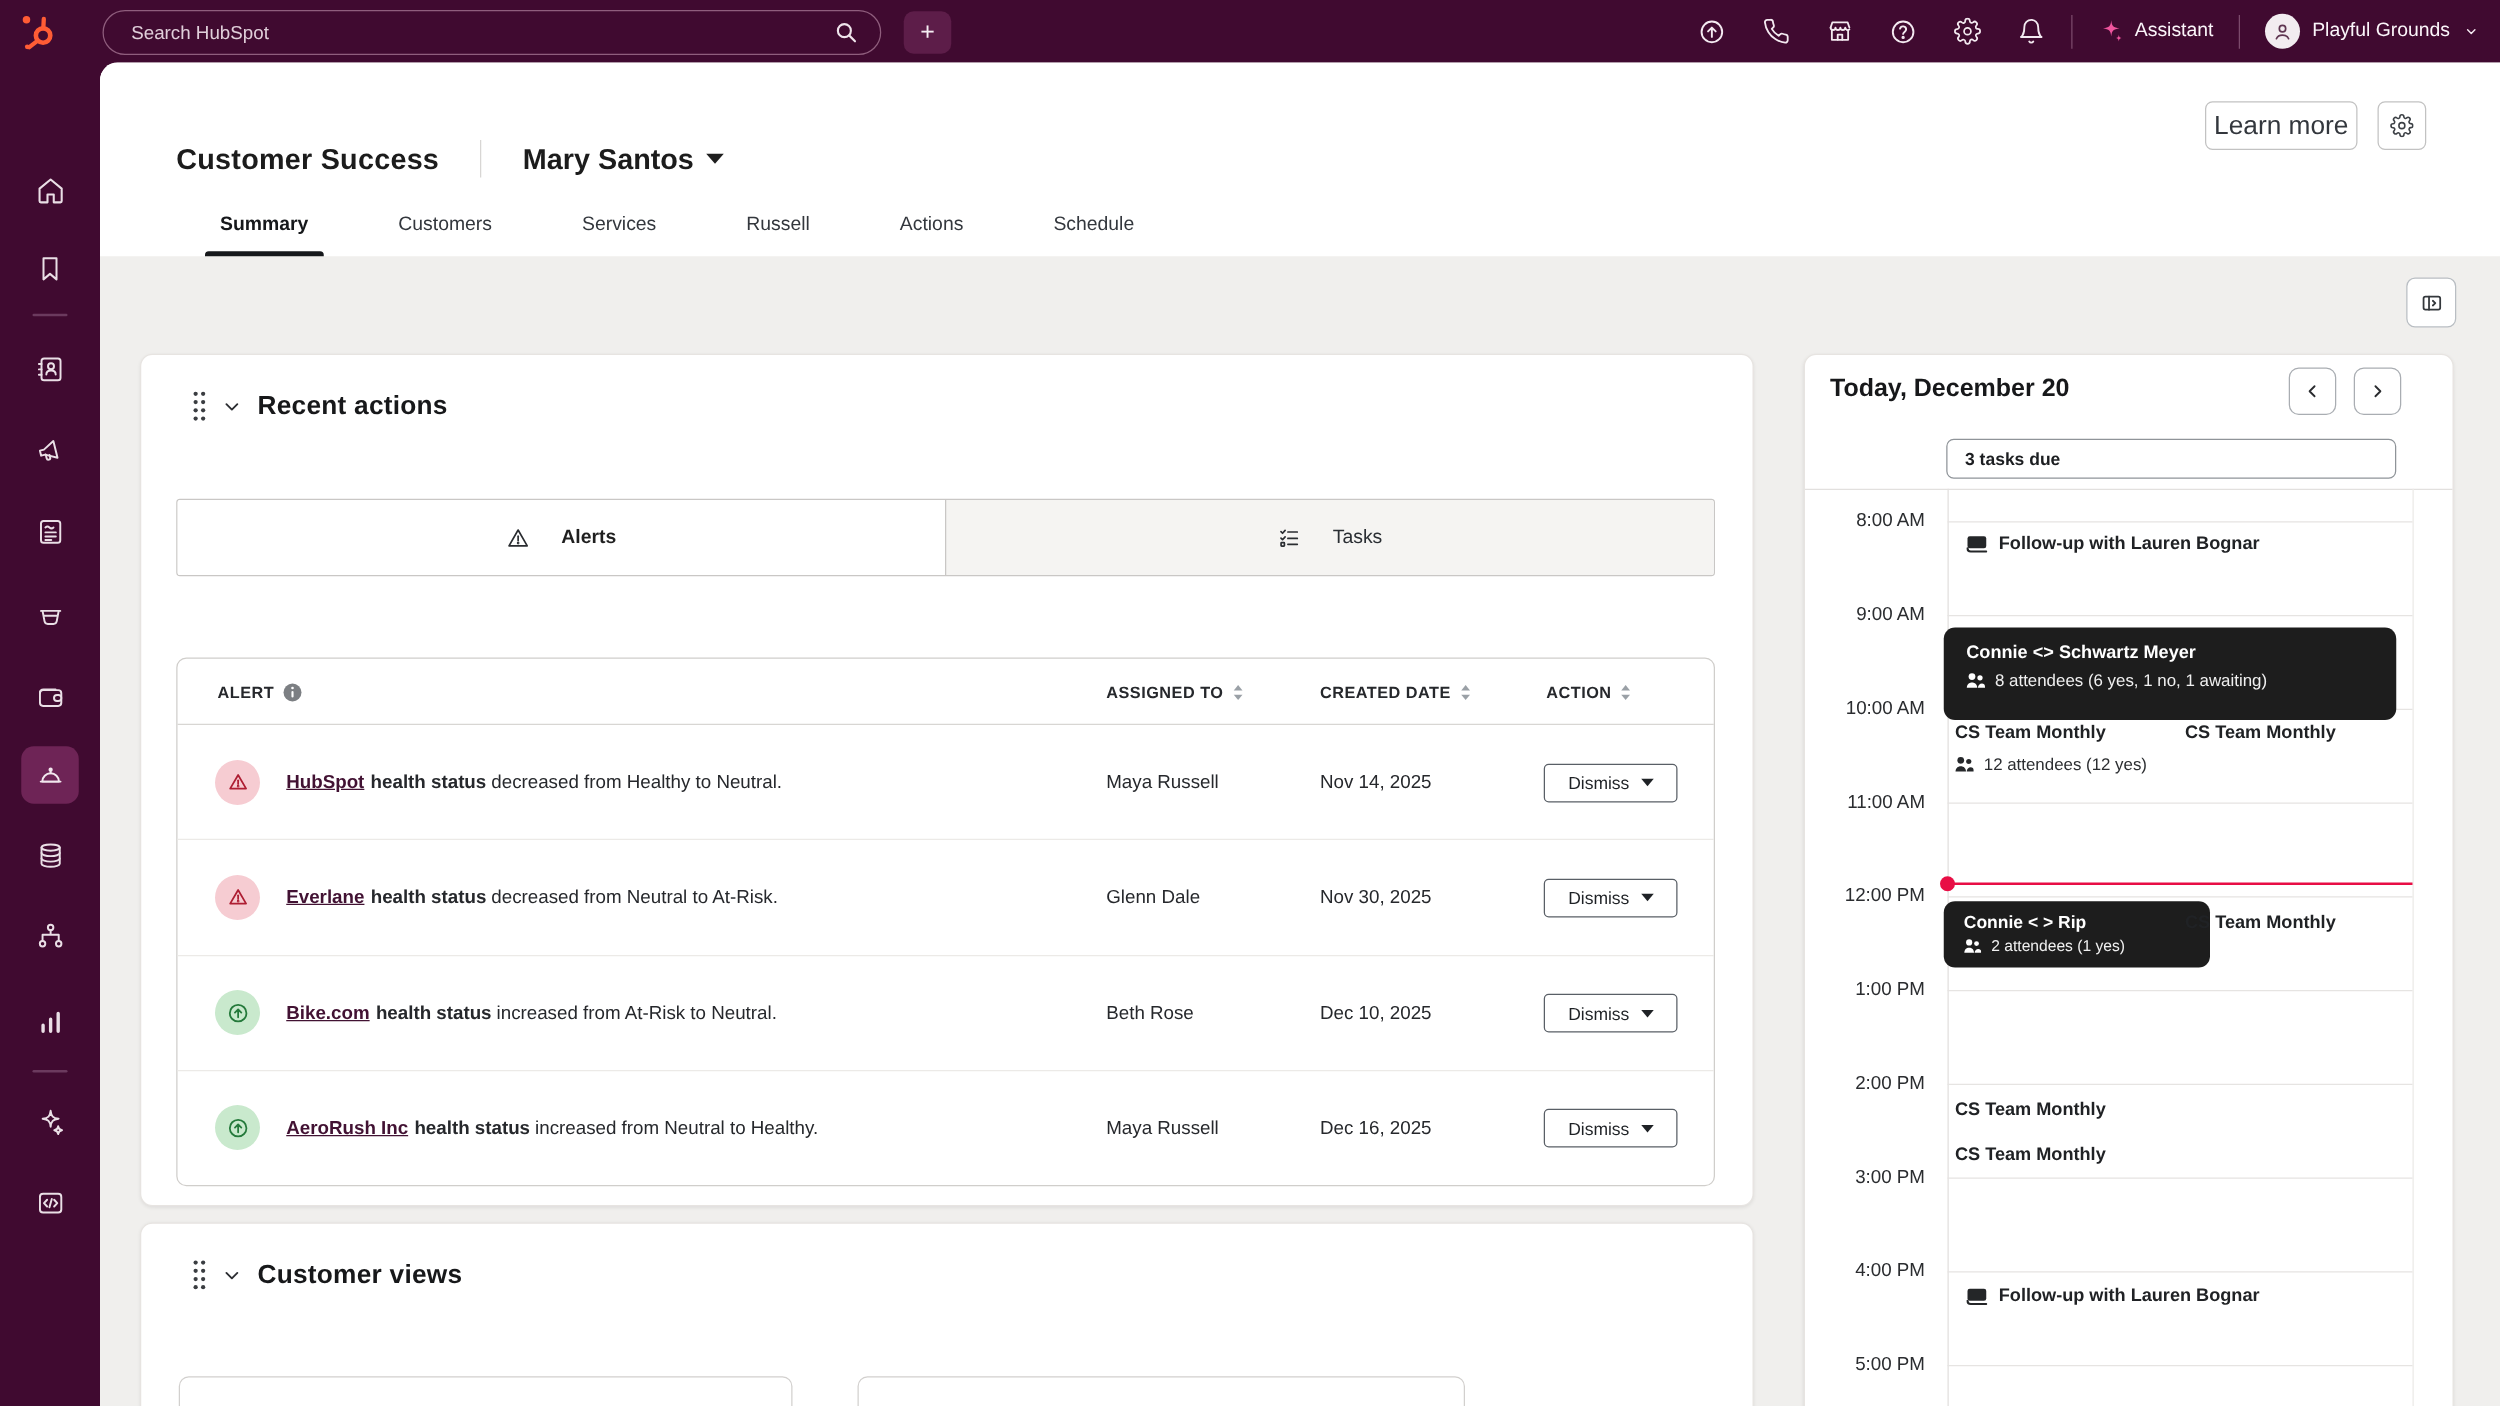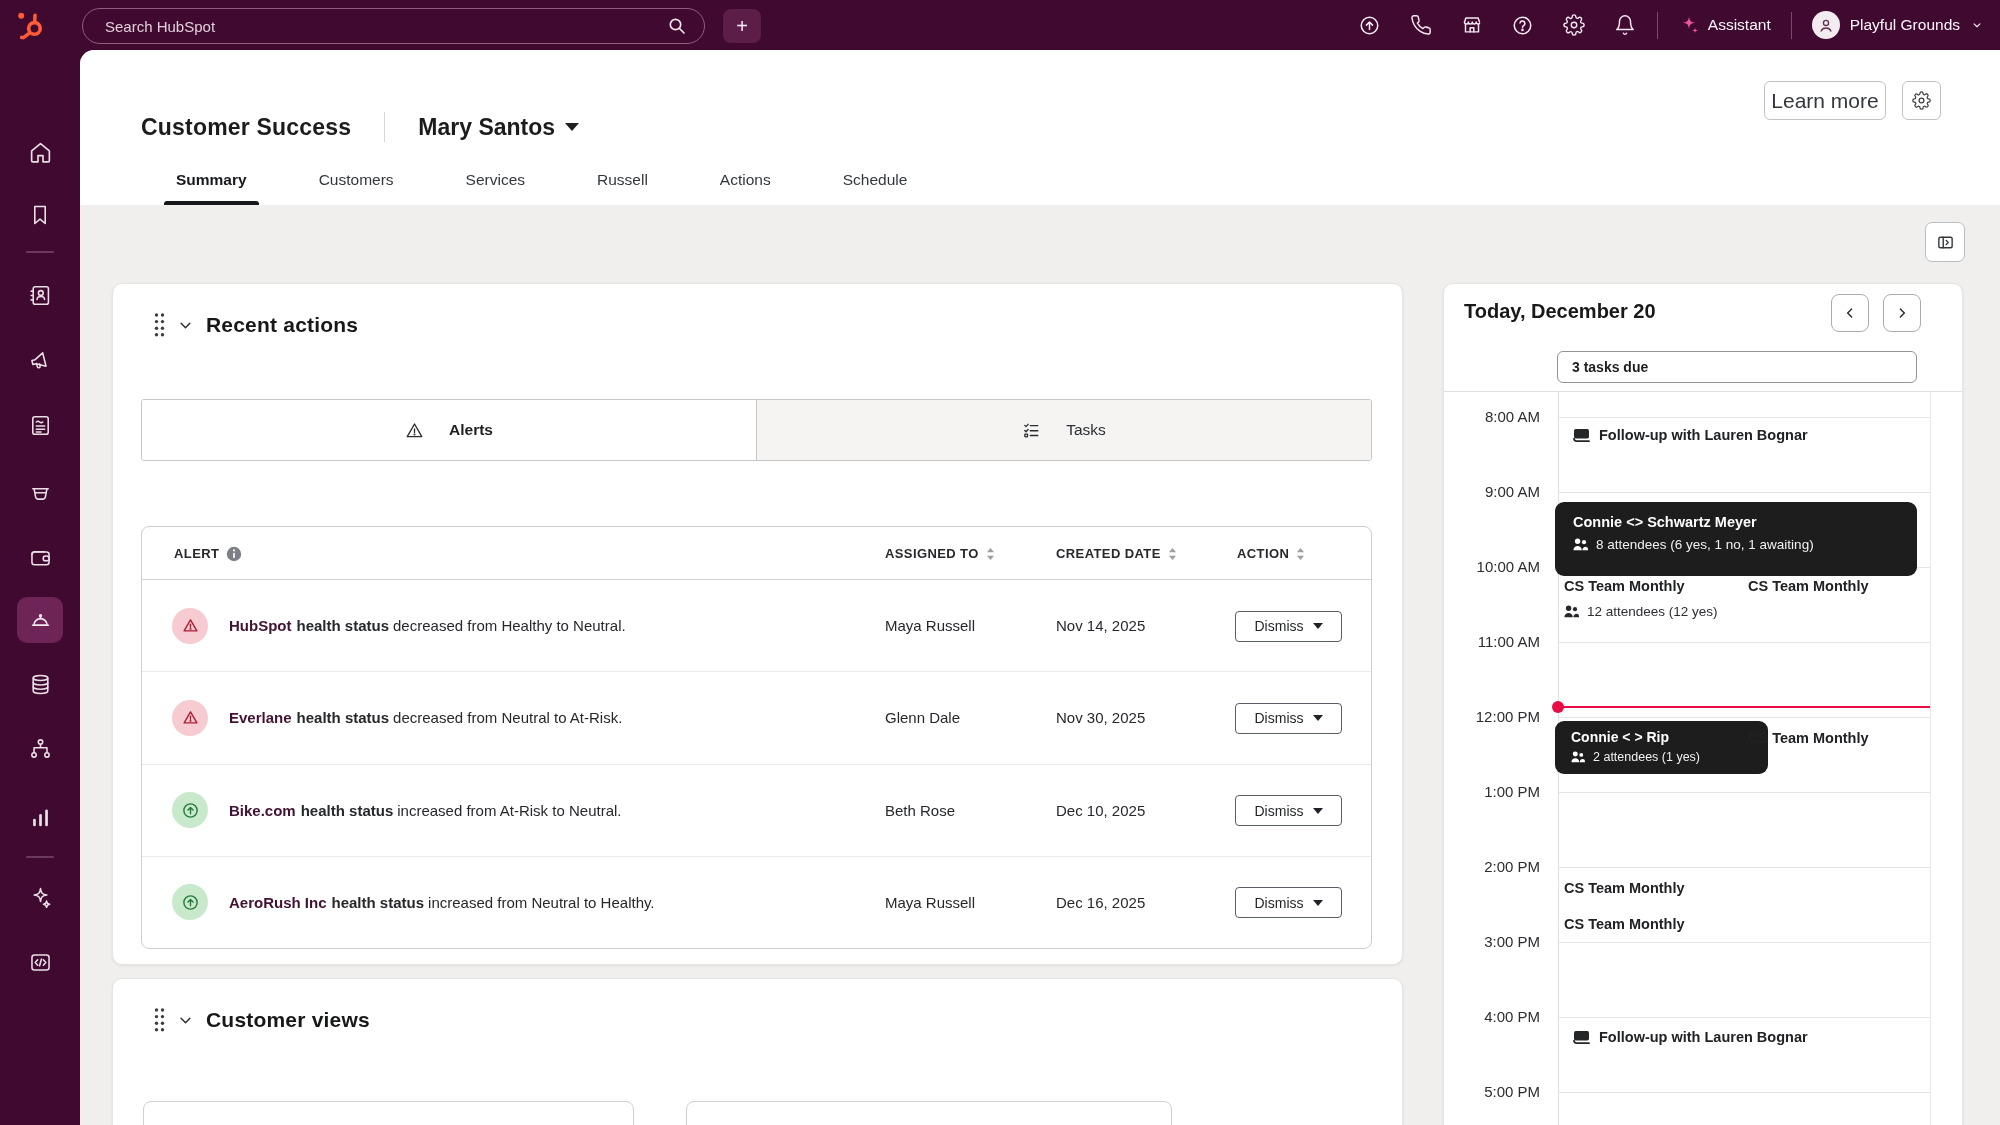--- a/index.html
+++ b/index.html
@@ -70,21 +70,21 @@
   .t-head{height:53px;position:relative;border-bottom:1px solid #d8d6d3;}
   .t-col{position:absolute;top:0;height:53px;display:flex;align-items:center;gap:7px;font-size:13px;
          font-weight:700;letter-spacing:.4px;color:#26282c;}
   .t-row{flex:1;position:relative;}
   .t-row + .t-row{border-top:1px solid #eceae7;}
   .a-ic{position:absolute;left:30px;top:50%;margin-top:-18px;width:36px;height:36px;border-radius:50%;
         display:flex;align-items:center;justify-content:center;}
   .a-ic.down{background:#f6ccd2;}
   .a-ic.up{background:#c9e9cd;}
   .a-text{position:absolute;left:87px;top:0;height:100%;display:flex;align-items:center;font-size:15px;color:#26282c;}
-  .a-text .lnk{font-weight:700;color:#421233;cursor:pointer;}
+  .a-text .lnk{font-weight:700;color:#421233;text-decoration:underline;cursor:pointer;}
   .a-text b{font-weight:700;margin:0 4px 0 5px;}
   .a-cell{position:absolute;top:0;height:100%;display:flex;align-items:center;font-size:15px;color:#26282c;}
   .dismiss{position:absolute;left:1093px;top:50%;margin-top:-15px;width:107px;height:31px;background:#fff;
            border:1px solid #595f66;border-radius:4px;font-size:14px;color:#1f2226;font-family:inherit;
            display:flex;align-items:center;justify-content:center;gap:9px;cursor:pointer;}
   .sm-caret{width:0;height:0;border-left:5px solid transparent;border-right:5px solid transparent;border-top:6px solid #1f2226;}
 
   
   .cv{left:32px;top:928px;width:1291px;height:210px;}
   .cv-box{position:absolute;top:122px;height:120px;border:1px solid #d2d0ce;border-radius:8px;background:#fff;}

